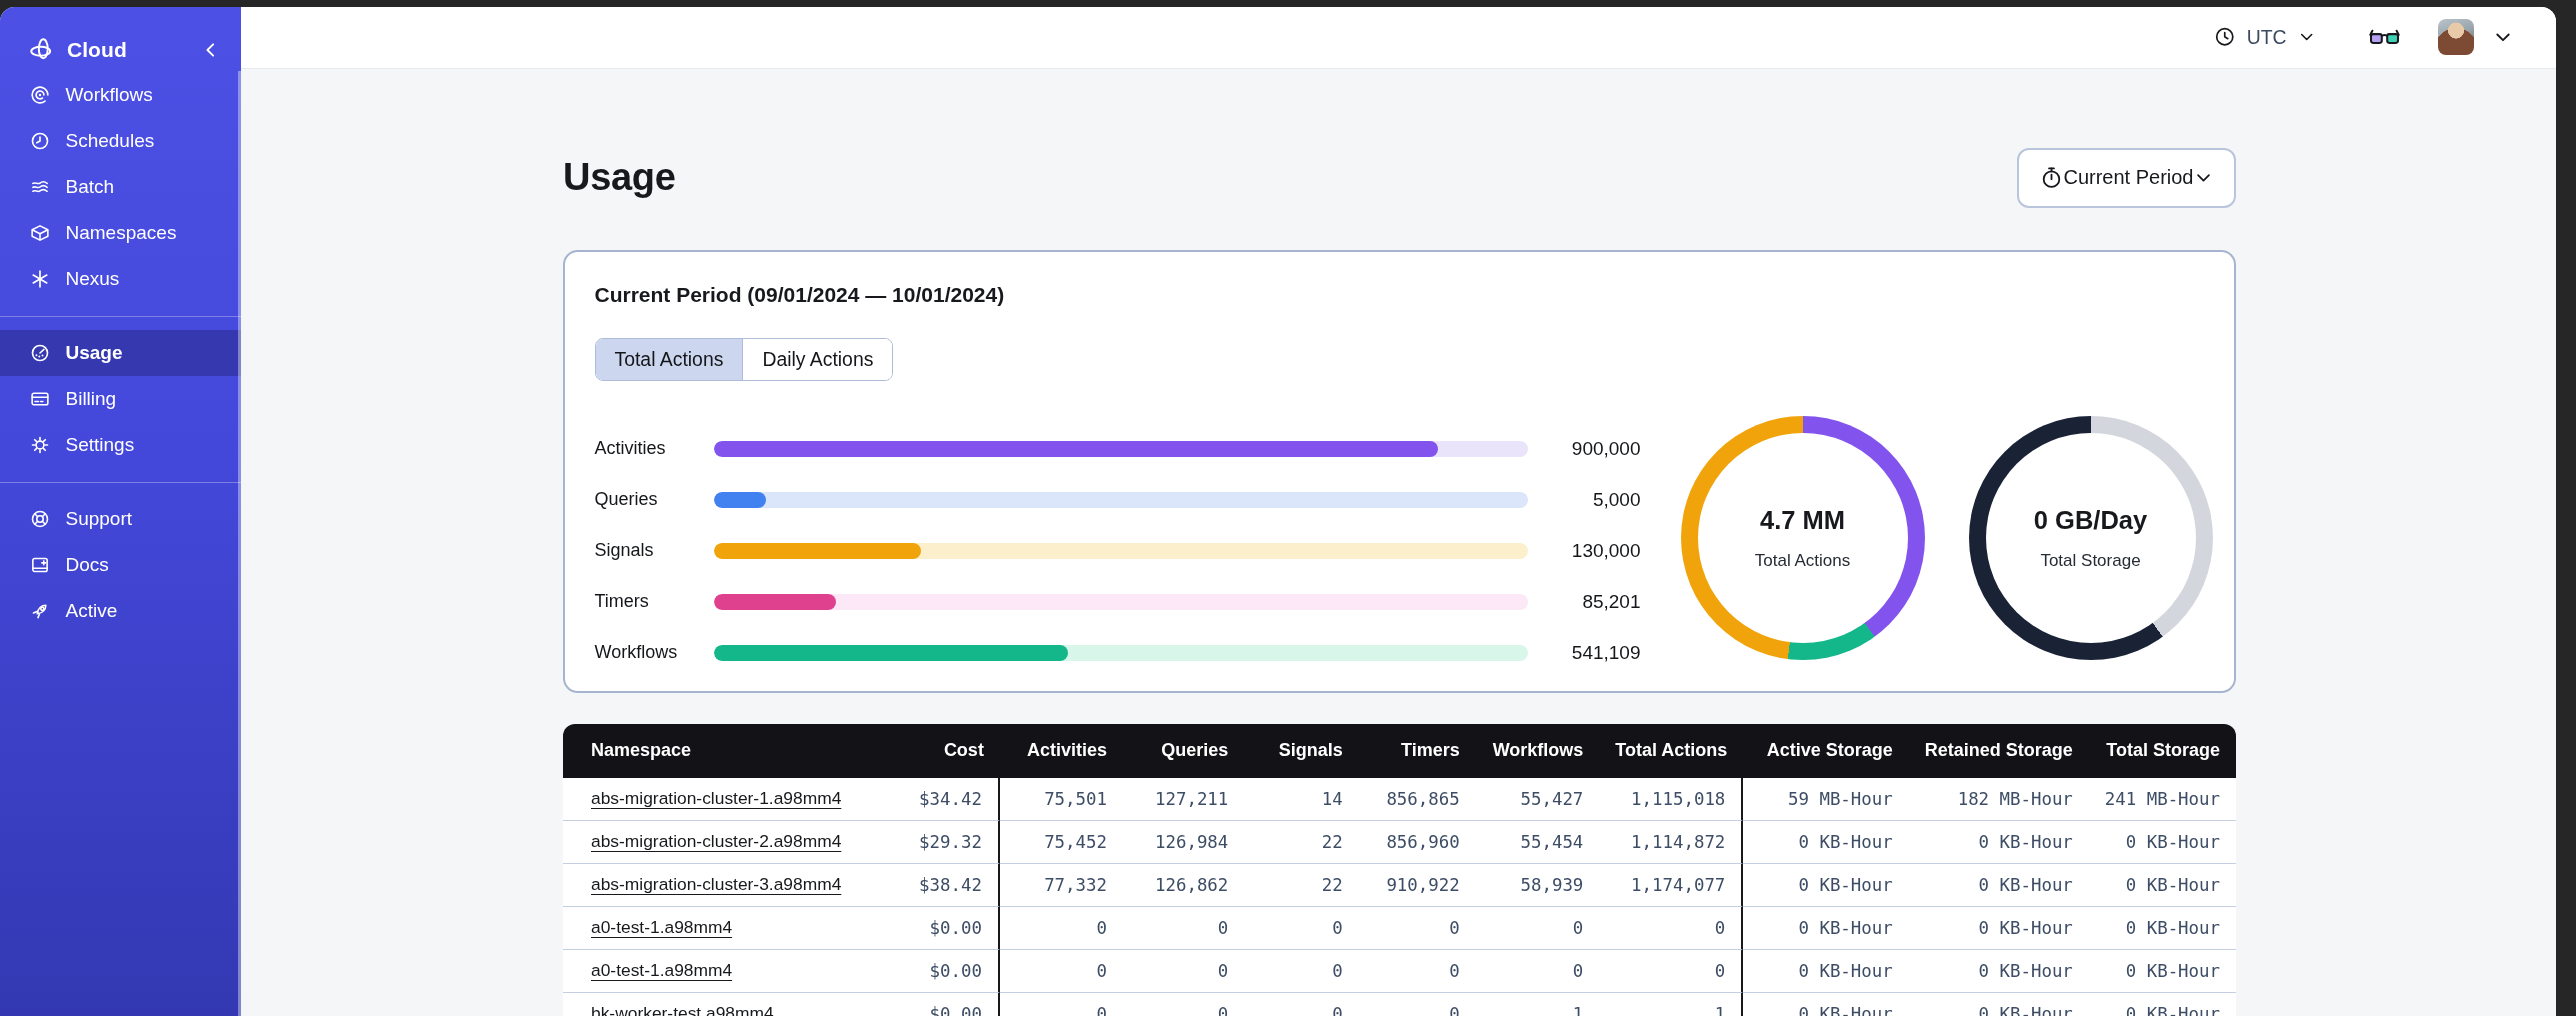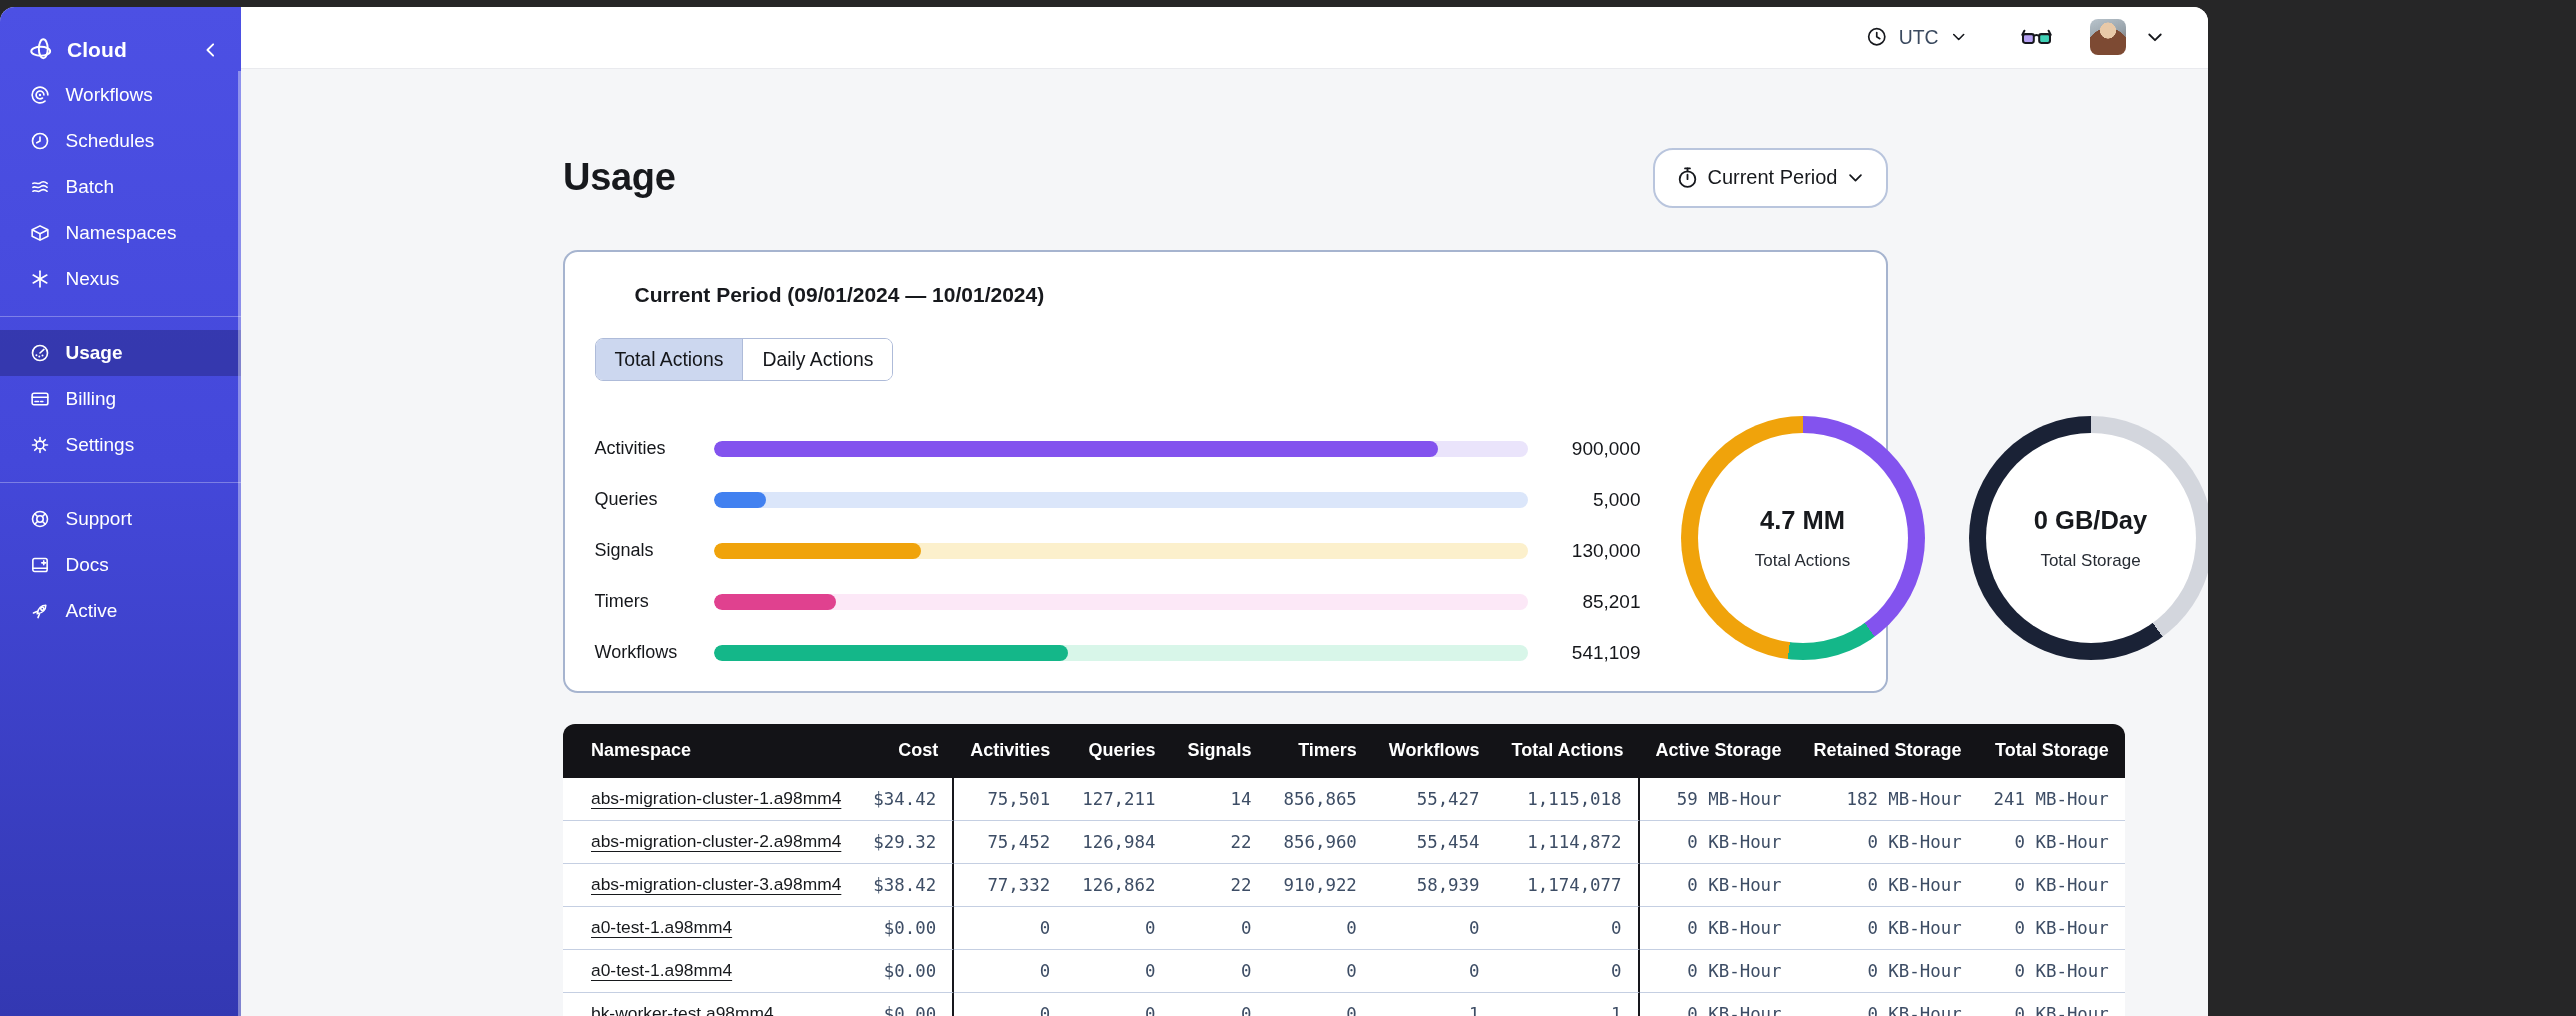--- a/index.html
+++ b/index.html
@@ -6,21 +6,21 @@
   html,body { margin:0; padding:0; }
   body {
     width:2576px; height:1016px;
     background:#262627;
     font-family:"Liberation Sans", sans-serif;
     overflow:hidden;
     -webkit-font-smoothing:antialiased;
   }
   .window {
     position:absolute; top:6.7px; left:0;
-    width:2208px; height:1010px;
+    width:2556px; height:1010px;
     border-radius:14.8px 14.8px 0 0;
     overflow:hidden;
     background:#f5f6f8;
     display:flex;
   }
 
   
   .sidebar {
     width:241px; flex:none;
     background:linear-gradient(180deg,#4c50e4 0%,#4448da 45%,#3338b2 100%);
@@ -72,33 +72,33 @@
   
   .content { flex:1; overflow:hidden; padding:0 320px 0 322px; }
   .header-row {
     display:flex; justify-content:space-between; align-items:center;
     margin-top:79px;
   }
   h1.page-title {
     margin:0; font-size:38px; font-weight:600; color:#17191d; letter-spacing:-0.3px;
   }
   .period-btn {
-    display:flex; align-items:center; gap:8px;
-    background:#fff; border:2px solid #b9c5dd; border-radius:20px;
+    display:flex; align-items:center; gap:0;
+    background:#fff; border:2px solid #b9c5dd; border-radius:12px;
     height:60px; padding:0 21.5px;
     font-size:20px; color:#17191d; font-weight:500; cursor:pointer;
   }
 
   
   .card {
     margin-top:42px; background:#fff;
     border:2px solid #a6b4cf; border-radius:14.8px;
     padding:31px 29.5px 27px 29.5px;
   }
-  .card-title { font-size:21px; font-weight:600; color:#17191d;margin-left:40px; }
+  .card-title { font-size:21px; font-weight:600; color:#17191d; }
   .tabs {
     display:inline-flex; margin-top:31px;
     border:1.3px solid #aebbd9; border-radius:8px; overflow:hidden; background:#fff;
   }
   .tab { padding:9.4px 19px; font-size:19.4px; color:#14161a; cursor:pointer; background:#fff; }
   .tab.selected { background:#ccd7ef; font-weight:500; }
   .tab + .tab { border-left:1.3px solid #aebbd9; }
 
   .card-body { display:flex; align-items:flex-start; margin-top:35px; }
   .bars { width:1046px; flex:none; display:flex; flex-direction:column; gap:29px; margin-top:21.5px; }

